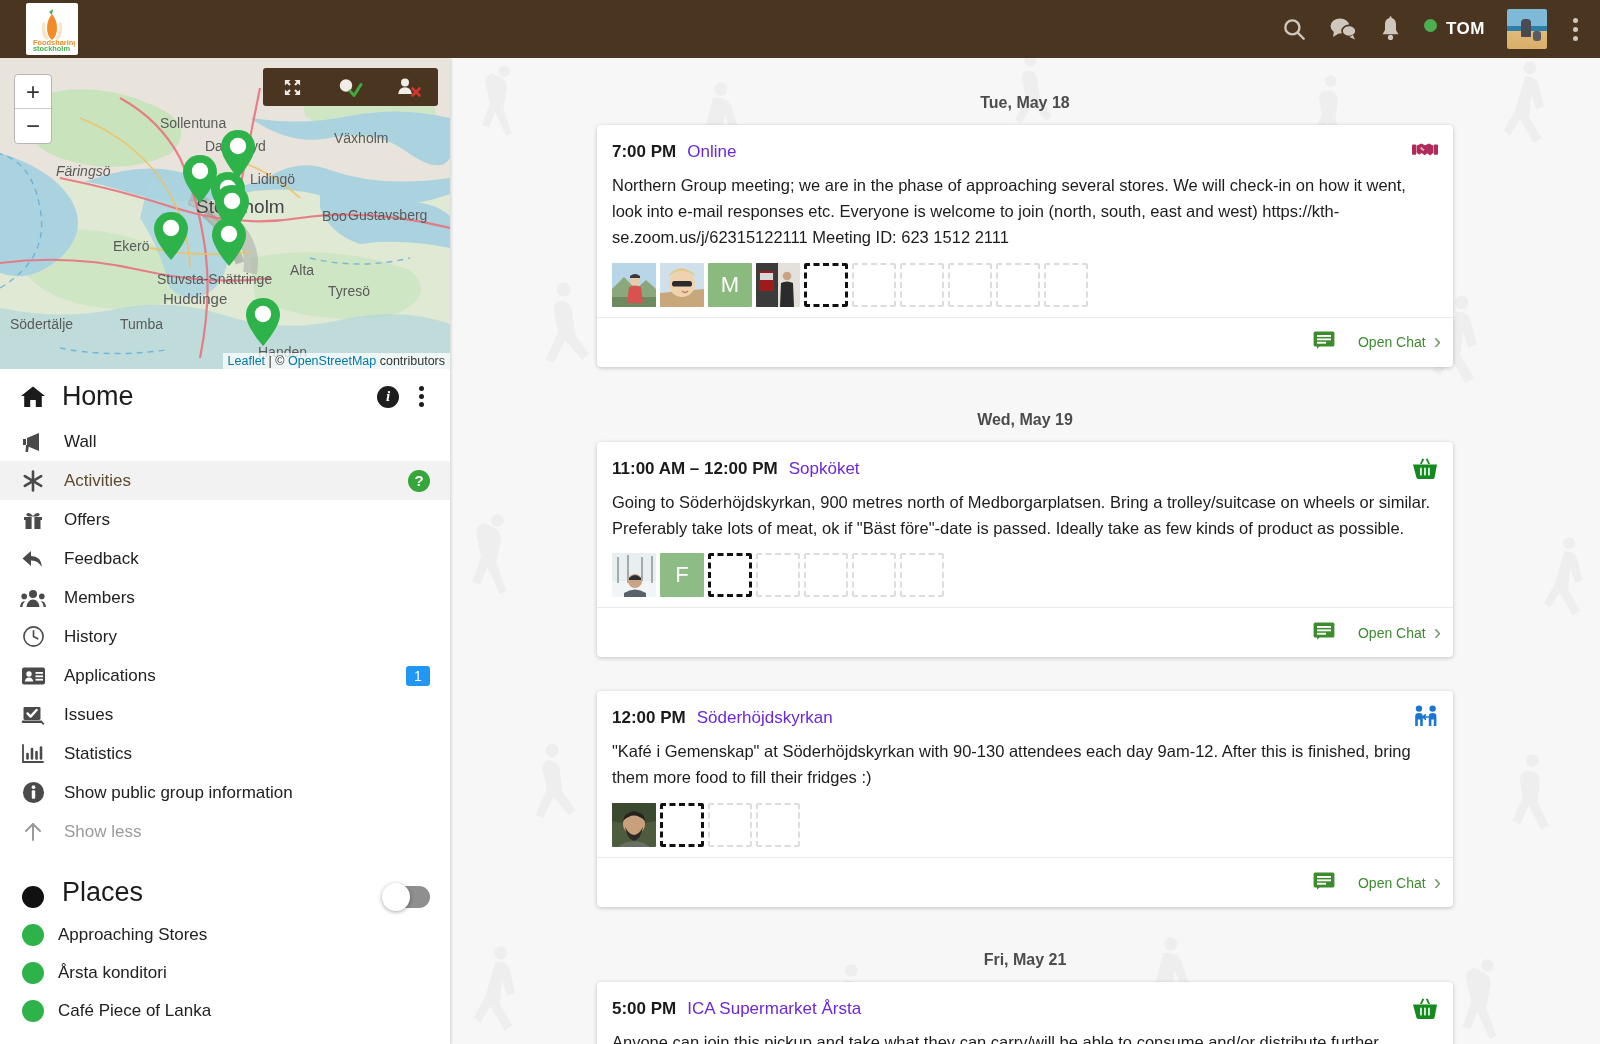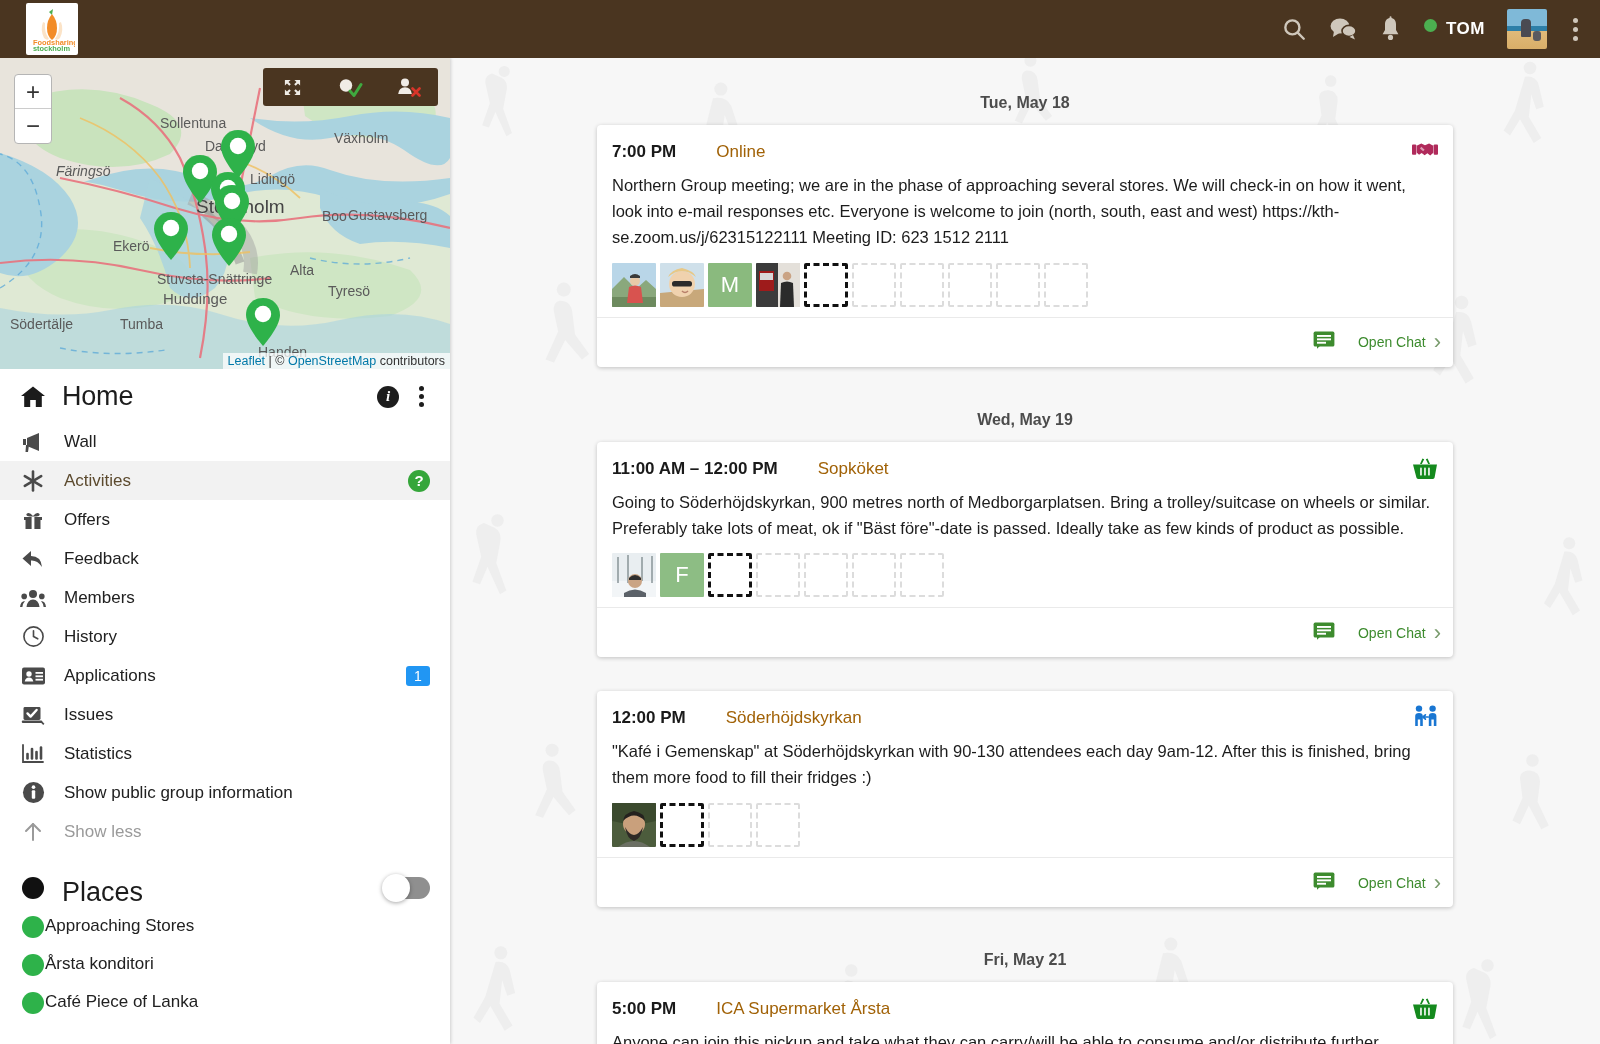--- a/index.html
+++ b/index.html
@@ -146,34 +146,34 @@
   .help-dot {
     width: 22px; height:22px; border-radius:50%; background:#35a63a;
     color:#fff; font-size:15px; font-weight:bold; display:flex; align-items:center; justify-content:center;
   }
   .count-badge {
     background:#2196f3; color:#fff; font-size:14px; border-radius:3px;
     padding: 2px 8px; min-width: 24px; text-align:center;
   }
 
   .places-head {
-    display:flex; align-items:flex-start; gap:18px; padding: 26px 20px 8px 20px;
+    display:flex; align-items:flex-end; gap:18px; padding: 26px 20px 8px 20px;
   }
   .places-dot { width:22px; height:22px; border-radius:50%; background:#111; margin-left:2px; }
   .places-title { font-size: 27px; color:#1c1c1c; }
   .toggle {
     margin-left:auto; width:46px; height:22px; border-radius:11px; background:#8f8f8f;
     position:relative; cursor:pointer;
   }
   .toggle .knob {
     position:absolute; left:-2px; top:-3px; width:28px; height:28px; border-radius:50%;
     background:#fff; box-shadow: 0 1px 4px rgba(0,0,0,.35);
   }
   .place-item {
-    display:flex; align-items:flex-start; gap:1px; padding: 0 20px; height: 38px;
+    display:flex; align-items:center; gap:14px; padding: 0 20px; height: 38px;
     font-size:17px; color:#212121; cursor:pointer;
   }
   .place-dot { width:22px; height:22px; border-radius:50%; background:#2eb24a; margin-left:2px; flex-shrink:0; }
 
   
   .main {
     flex: 1; min-width: 0; position: relative; overflow: hidden;
     background: #f7f7f7;
   }
   .main-bg { position:absolute; inset:0; opacity:.55; }
@@ -188,21 +188,21 @@
   }
   .card {
     width: 856px; margin: 0 auto 0 auto;
     background:#fff; border-radius: 4px;
     box-shadow: 0 1px 4px rgba(0,0,0,.22);
     overflow: hidden;
   }
   .card-body { padding: 17px 15px 10px 15px; position: relative; }
   .card-head { display:flex; align-items:baseline; gap:11px; margin-bottom: 11px; }
   .c-time { font-size: 17px; font-weight: bold; color: #1a1a1a; }
-  .c-place { font-size: 17px; color: #a16207; margin-left: 29px; }
+  .c-place { font-size: 17px; color: #6d28d9; }
   .c-type-icon { position:absolute; right: 15px; top: 14px; }
   .c-desc { font-size: 16.5px; color:#1c1c1c; line-height: 1.57; max-width: 884px; }
   .slots { display:flex; gap: 4px; margin-top: 12px; }
   .slot { width: 44px; height: 44px; flex-shrink:0; }
   .slot.filled { overflow:hidden; border-radius:1px; }
   .slot.open { border: 3px dashed #111; border-radius: 2px; background:#fff; }
   .slot.empty { border: 2px dashed #dcdcdc; border-radius: 2px; background:#fff; }
   .slot .ph-letter {
     width:100%; height:100%; display:flex; align-items:center; justify-content:center;
     color:#fff; font-size:22px;

